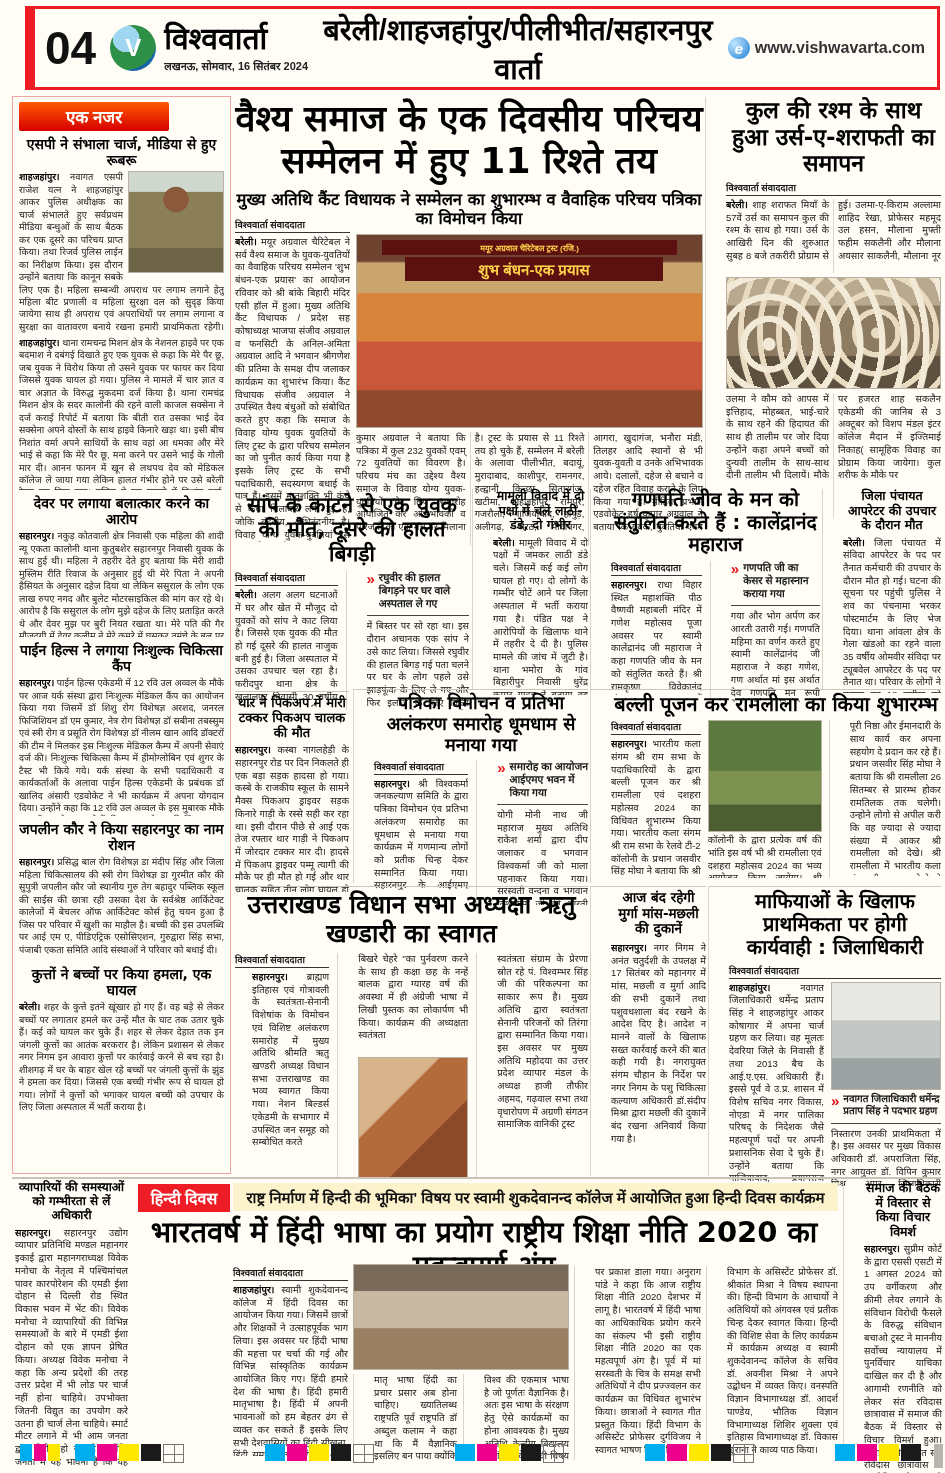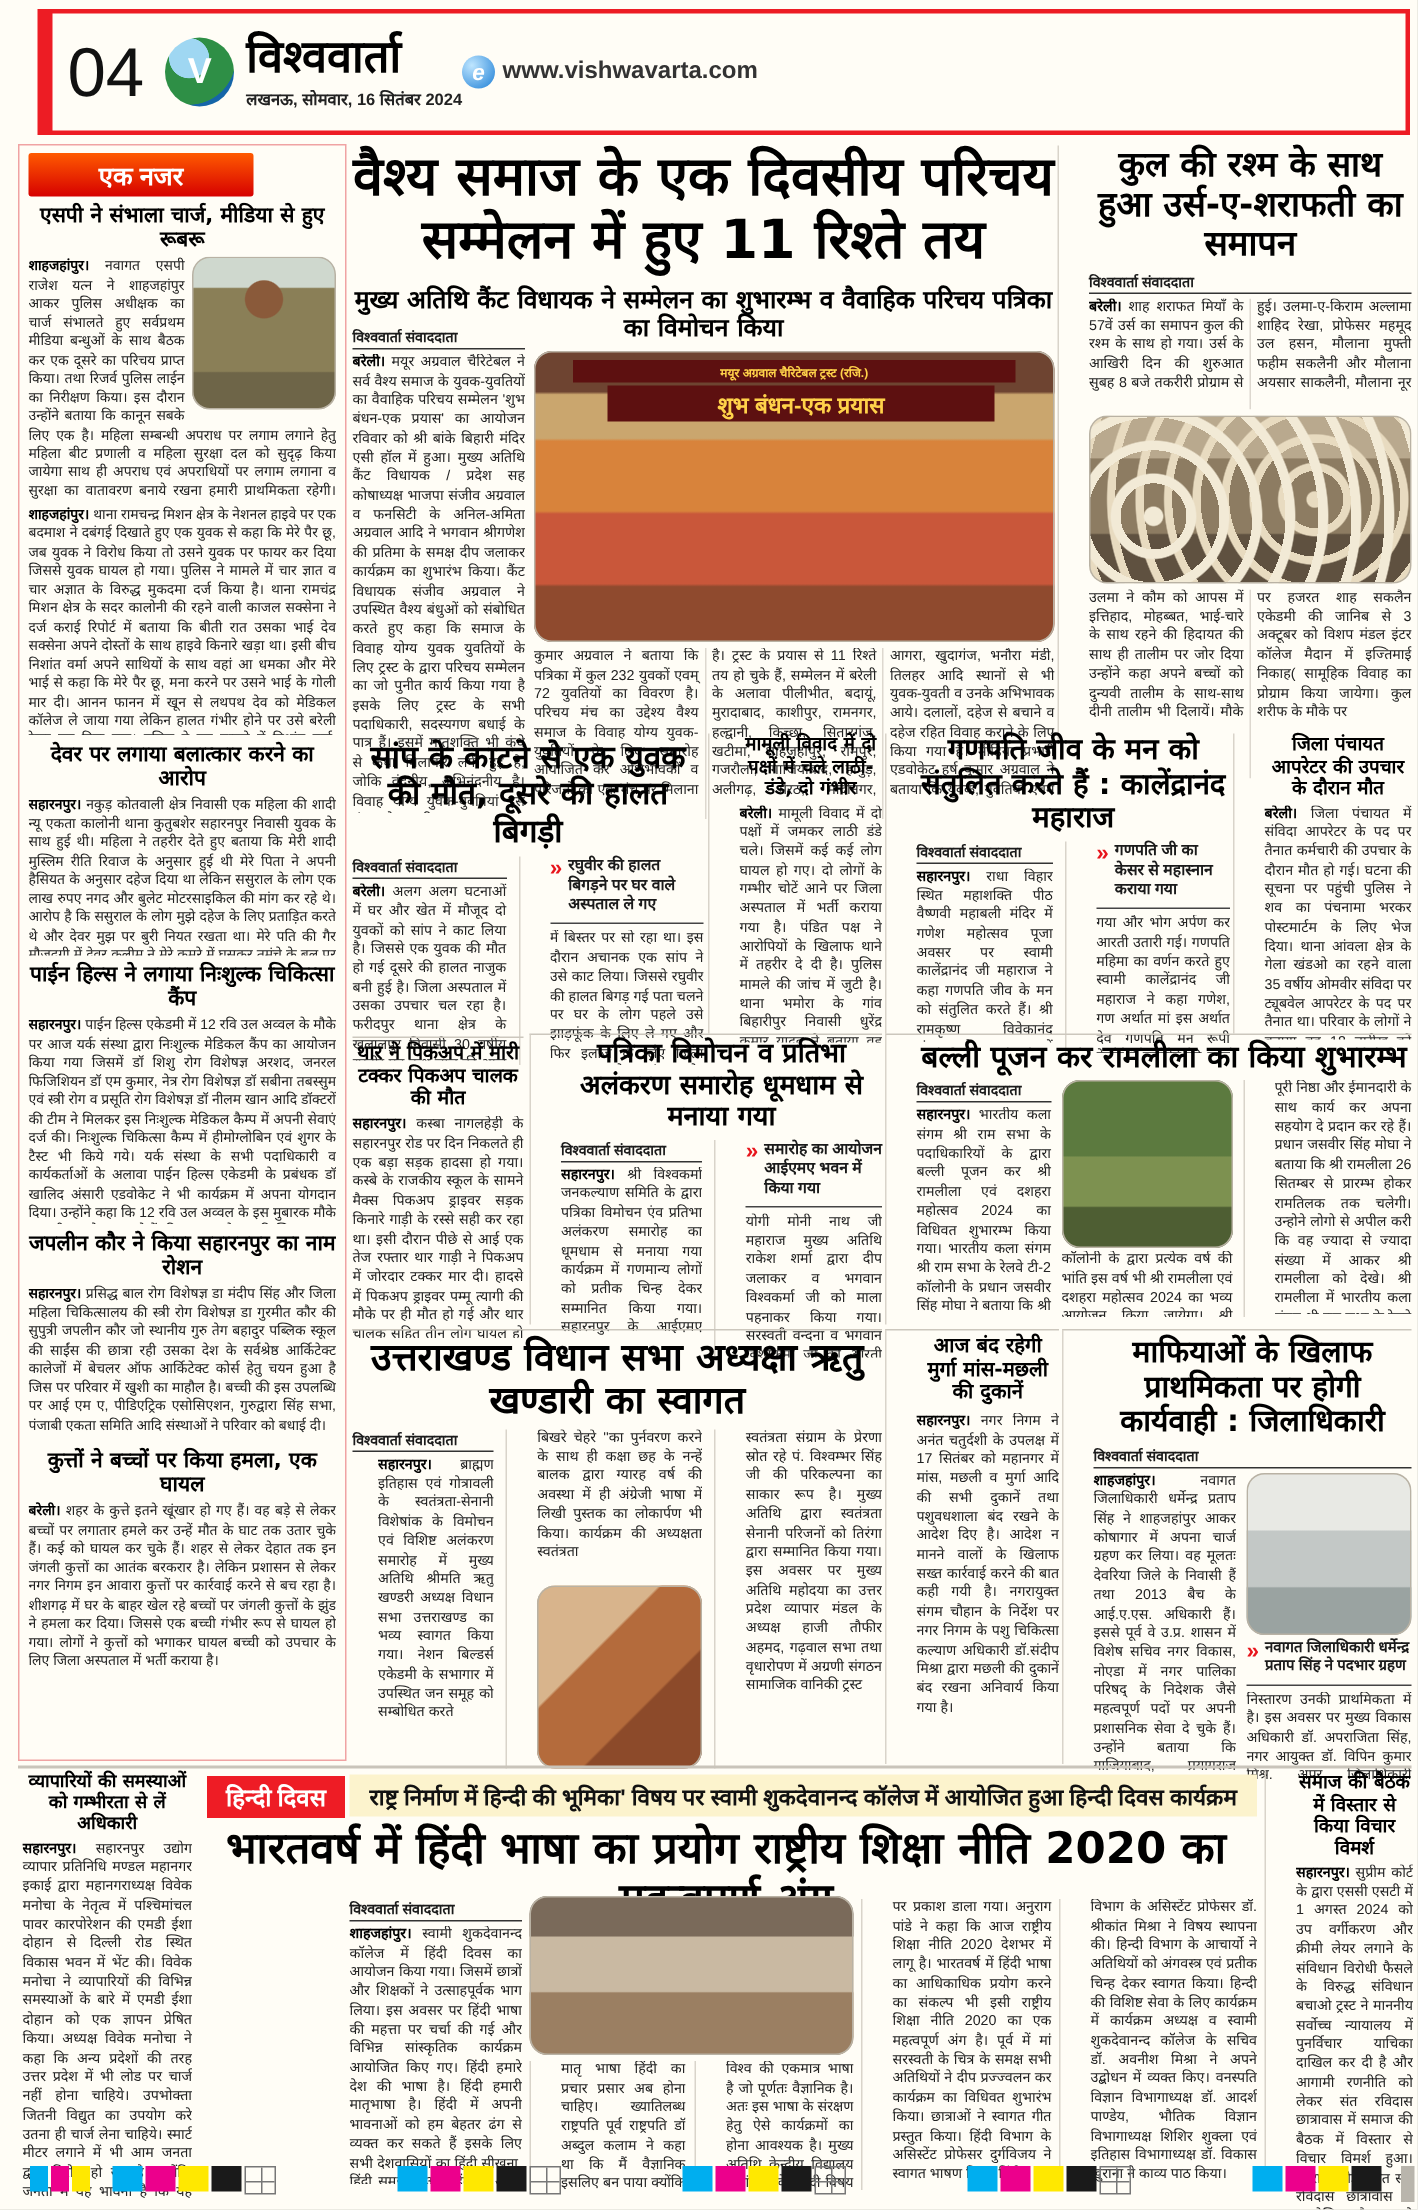--- a/index.html
+++ b/index.html
@@ -9,24 +9,24 @@
   .abs{position:absolute;box-sizing:border-box;}
   .hd{font-weight:bold;color:#000;text-align:center;line-height:1.16;margin:0;font-family:"DejaVu Sans","Liberation Sans",sans-serif;}
   .bodytxt{font-size:9.5px;line-height:1.34;text-align:justify;overflow:hidden;color:#222;}
   .dl{font-weight:bold;color:#000;}
   .by{font-size:9.5px;font-weight:bold;border-bottom:1.5px solid #333;padding-bottom:1px;margin-bottom:3px;display:block;}
   .pq{font-size:10.5px;font-weight:bold;line-height:1.25;border-bottom:1.5px solid #444;padding:0 0 5px 0;margin-bottom:4px;display:flex;gap:4px;}
   .pqmark{color:#e8151c;font-size:15px;line-height:1;font-weight:bold;}
   .c2{column-count:2;column-gap:9px;column-rule:1px solid #ddd8cf;}
   .c3{column-count:3;column-gap:9px;column-rule:1px solid #ddd8cf;}
   .vr{border-left:1px solid #d9d4ca;padding-left:20px;}
-  .photo{box-shadow:0 0 0 1px #b9b2a4 inset;border-radius:12px;}
+  .photo{box-shadow:0 0 0 1px #b9b2a4 inset;}
   
   #header{border:3px solid #ed1c24;border-left:10px solid #ed1c24;display:flex;align-items:center;background:#fffdf6;}
-  #pgnum{font-size:46px;font-weight:normal;color:#111;padding:0 14px 0 10px;line-height:1;}
+  #pgnum{font-size:46px;font-weight:bold;color:#111;padding:0 14px 0 10px;line-height:1;}
   #logo-circ{width:46px;height:46px;border-radius:50%;background:radial-gradient(circle at 35% 30%,#9fd7f2 0 30%,#2e8f46 31% 70%,#1565a8 71%);
              display:flex;align-items:center;justify-content:center;color:#fff;font-size:24px;font-weight:bold;margin-right:8px;flex:0 0 auto;}
   #brand{font-size:30px;font-weight:bold;color:#000;line-height:1;}
   #edition{font-size:11px;font-weight:bold;color:#222;margin-top:4px;}
   #secttl{flex:1;text-align:center;font-size:29px;font-weight:bold;color:#000;}
   #site{display:flex;align-items:center;gap:5px;font-size:16px;font-weight:bold;color:#333;padding-right:12px;}
   #eicon{width:22px;height:22px;border-radius:50%;background:radial-gradient(circle at 30% 30%,#bfe6ff,#1d7fd6);color:#fff;
          display:flex;align-items:center;justify-content:center;font-size:15px;font-style:italic;font-weight:bold;}
   
   #eknajar{border:1.5px solid #f0a3a3;padding:5px 6px;overflow:hidden;}
@@ -66,20 +66,21 @@
 
   <div id="header" class="abs" style="left:25px;top:6px;width:915px;height:84px;">
     <div id="pgnum">04</div>
     <div id="logo-circ">
         <span>V</span>
       </div>
     <div>
       <div id="brand">विश्ववार्ता</div>
       <div id="edition">लखनऊ,  सोमवार, 16 सितंबर 2024</div>
     </div>
+    <div id="secttl">बरेली/शाहजहांपुर/पीलीभीत/सहारनपुर वार्ता</div>
     <div id="site">
       <span id="eicon">e</span>
       <span>www.vishwavarta.com</span>
     </div>
   </div>
 
   <div id="eknajar" class="abs" style="left:12px;top:96px;width:219px;height:1078px;">
     <div id="eknajar-tab">एक नजर</div>
 
     <div class="en-art" style="height:198px;">

